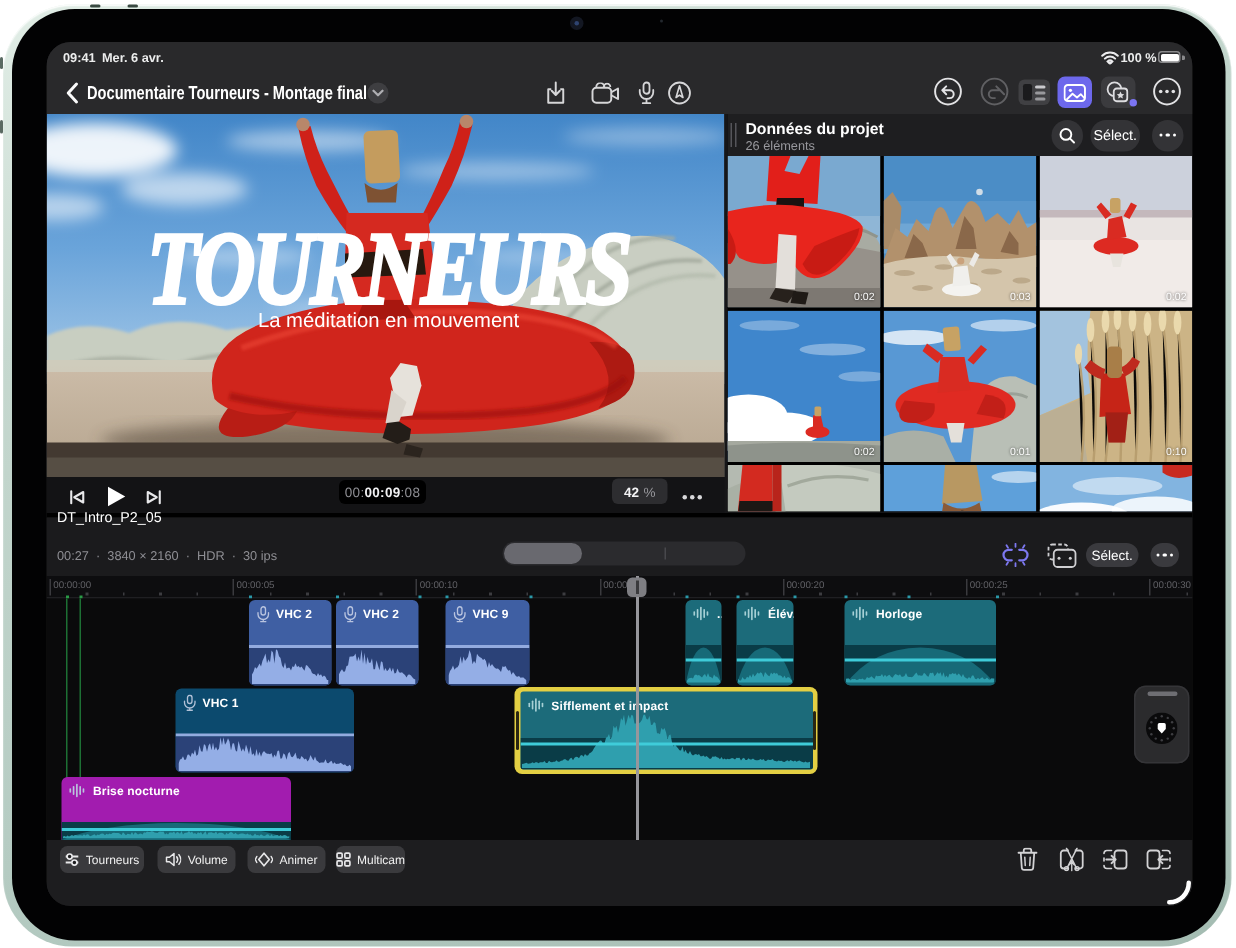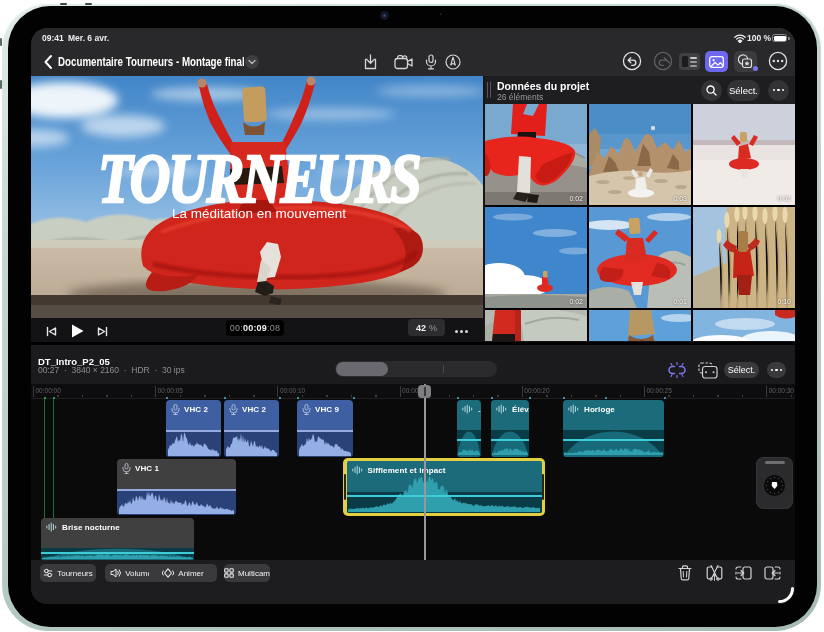--- a/index.html
+++ b/index.html
@@ -353,21 +353,21 @@
         <rect width="102" height="101" fill="#82b4e0"></rect>
 <g fill="#fff">
           <ellipse cx="28" cy="36" rx="34" ry="11" opacity="0.95"></ellipse>
           <ellipse cx="78" cy="30" rx="30" ry="9" opacity="0.85"></ellipse>
           <ellipse cx="52" cy="14" rx="30" ry="6" opacity="0.5"></ellipse>
         </g>
 <path d="M82 0 h20 v7 Q90 11 82 5 Z" fill="#c82a20"></path>
       </svg></div>
     <div class="abs" style="left:0;top:314px;width:764px;height:3px;background:#000"></div>
 <div class="abs" style="left:0;top:317px;width:764px;height:39px;background:#1b1b1d"></div>
-<div class="abs" style="left:7px;top:328px;font-size:9.5px;font-weight:700;color:#fff">DT_Intro_P2_05</div>
+<div class="abs" style="left:7px;top:312px;font-size:9.5px;font-weight:400;color:#fff">DT_Intro_P2_05</div>
 <div class="abs" style="left:7px;top:337px;font-size:8.5px;color:#8e8e93">00:27 &nbsp;·&nbsp; 3840 × 2160 &nbsp;·&nbsp; HDR &nbsp;·&nbsp; 30 ips</div>
 <div class="abs" style="left:304px;top:333px;width:162px;height:16px;border-radius:8px;background:#2b2b2e"></div>
 <div class="abs" style="left:305px;top:334px;width:52px;height:14px;border-radius:7px;background:#69696f"></div>
 <div class="abs" style="left:412px;top:337px;width:1px;height:8px;background:#48484c"></div>
 <svg class="abs" width="20" height="16" style="left:636px;top:334px" viewBox="0 0 20 16">
 <path d="M7.5 4.5 H5.5 a3.5 3.5 0 0 0 0 7 h2 M12.5 4.5 h2 a3.5 3.5 0 0 1 0 7 h-2" fill="none" stroke="#7d78f0" stroke-width="1.5" stroke-linecap="round"></path>
 <g stroke="#7d78f0" stroke-width="1.2" stroke-linecap="round">
 <path d="M10 0.5 v2 M10 13.5 v2 M4 1.5 l1 1.7 M16 1.5 l-1 1.7 M4 14.5 l1 -1.7 M16 14.5 l-1 -1.7"></path>
       </g>
 </svg>
@@ -553,21 +553,21 @@
   <div style="position:absolute;left:0;right:0;top:30px;bottom:0;background:#0a3c47">
     <svg width="101" height="27" style="position:absolute;left:0;top:0">
             <path d="M0 27 Q 18.18 2.16 50.5 1.6199999999999999 Q 82.82 2.16 101 27" fill="#176a78"></path>
           </svg>
     <svg width="99" height="10" style="position:absolute;left:1px;bottom:1px">
             <polygon points="0,9 0,6.5 1,6.4 2,6.4 3,7.7 4,6.7 5,6.9 6,6.6 7,7.3 8,7.1 9,6.5 10,6.9 11,6.3 12,7.2 13,7.0 14,5.3 15,6.0 16,5.6 17,4.9 18,5.8 19,6.6 20,4.4 21,4.9 22,4.6 23,4.6 24,3.4 25,5.3 26,3.9 27,5.1 28,4.3 29,3.9 30,5.1 31,5.8 32,4.4 33,3.4 34,3.8 35,4.3 36,3.5 37,5.2 38,5.2 39,4.6 40,2.6 41,5.0 42,5.3 43,5.3 44,5.5 45,4.6 46,3.3 47,2.3 48,4.3 49,4.1 50,4.5 51,4.4 52,2.5 53,3.4 54,4.6 55,5.2 56,2.5 57,2.8 58,2.4 59,4.8 60,3.6 61,2.1 62,3.4 63,2.1 64,5.2 65,2.1 66,5.7 67,4.4 68,5.9 69,3.1 70,3.6 71,2.6 72,3.3 73,2.9 74,4.4 75,3.0 76,3.9 77,5.3 78,3.4 79,5.4 80,6.0 81,6.5 82,5.4 83,6.3 84,4.3 85,4.3 86,6.5 87,6.8 88,5.8 89,6.8 90,6.0 91,5.5 92,6.9 93,6.6 94,5.7 95,6.8 96,7.1 97,6.1 98,6.4 99,6.3 99,9" fill="#2f9fae"></polygon>
           </svg>
     <div style="position:absolute;left:0;right:0;top:9px;height:1.5px;background:#3fccd9"></div>
   </div>
       </div>
-      <div class="clip" style="left:86px;top:60px;width:119px;height:56px;background:#404040">
+      <div class="clip" style="left:86px;top:60px;width:119px;height:56px;background:#0c4a6e">
   <div class="cliplabel">
           <span class="cico">
             <svg width="9" height="11" viewBox="0 0 9 11">
               <rect x="3" y="0.5" width="3" height="5.5" rx="1.5" fill="none" stroke="#cfd6ea" stroke-width="0.9"></rect>
               <path d="M1 4.5 v1 a3.5 3.5 0 0 0 7 0 v-1 M4.5 9 v1.5 M2.8 10.5 h3.4" fill="none" stroke="#cfd6ea" stroke-width="0.9" stroke-linecap="round"></path>
             </svg>
           </span>
           <span>VHC 1</span>
         </div>
   <div style="position:absolute;left:0;right:0;top:30px;height:1.5px;background:#93abdf"></div>
@@ -594,21 +594,21 @@
           </div>
   <div style="position:absolute;left:0;right:0;top:31px;bottom:0;background:#0a3c47"></div>
   <svg width="192" height="36" style="position:absolute;left:1px;bottom:1px">
             <polygon points="0,36 0,33.4 1,33.2 2,32.8 3,32.5 4,33.1 5,33.0 6,32.9 7,32.2 8,32.9 9,32.1 10,32.1 11,32.8 12,32.2 13,32.2 14,32.2 15,31.4 16,32.6 17,32.6 18,31.2 19,32.0 20,32.2 21,31.9 22,31.8 23,30.8 24,31.9 25,31.8 26,31.1 27,31.0 28,30.2 29,30.2 30,31.0 31,31.1 32,29.7 33,29.1 34,30.9 35,29.1 36,28.5 37,28.7 38,29.5 39,27.6 40,27.4 41,28.5 42,26.7 43,27.6 44,27.7 45,26.2 46,25.6 47,24.7 48,22.9 49,21.3 50,19.8 51,18.8 52,17.7 53,17.8 54,19.8 55,19.7 56,15.8 57,15.3 58,13.3 59,16.8 60,15.1 61,7.9 62,9.7 63,7.8 64,12.5 65,8.7 66,2.6 67,4.4 68,0.5 69,7.8 70,4.3 71,0.5 72,3.3 73,0.5 74,1.2 75,6.3 76,6.4 77,0.5 78,6.2 79,5.4 80,3.9 81,0.5 82,0.5 83,3.4 84,3.7 85,1.1 86,7.4 87,7.1 88,5.4 89,6.1 90,12.9 91,12.9 92,13.5 93,9.2 94,10.6 95,9.3 96,12.1 97,16.9 98,14.2 99,13.7 100,18.8 101,21.7 102,20.3 103,21.6 104,22.8 105,24.1 106,24.3 107,21.5 108,25.7 109,23.8 110,26.0 111,26.5 112,24.6 113,26.9 114,27.6 115,27.0 116,26.6 117,27.4 118,26.6 119,28.2 120,28.1 121,27.7 122,28.6 123,28.0 124,28.8 125,29.8 126,29.9 127,28.4 128,28.5 129,28.2 130,28.8 131,29.2 132,30.2 133,28.6 134,30.4 135,29.7 136,30.4 137,29.9 138,30.1 139,29.9 140,29.3 141,29.7 142,30.4 143,29.2 144,29.4 145,29.2 146,31.0 147,29.7 148,29.2 149,30.6 150,30.7 151,29.5 152,30.4 153,30.4 154,29.6 155,30.5 156,30.9 157,30.9 158,30.7 159,30.0 160,30.7 161,30.0 162,31.4 163,31.1 164,30.4 165,30.7 166,30.7 167,30.0 168,31.2 169,31.4 170,31.7 171,31.0 172,31.3 173,31.1 174,31.9 175,32.0 176,31.4 177,30.8 178,31.6 179,30.6 180,31.2 181,31.6 182,31.0 183,31.9 184,31.4 185,31.0 186,31.6 187,32.0 188,32.3 189,31.7 190,32.3 191,32.1 192,31.9 192,36" fill="#2f9fae"></polygon>
           </svg>
   <div style="position:absolute;left:0;right:0;top:34px;height:1.5px;background:#3fccd9"></div>
  </div>
  <div class="abs" style="left:1px;top:16px;width:2px;height:26px;border-radius:1px;background:#2a2612"></div>
  <div class="abs" style="right:1px;top:16px;width:2px;height:26px;border-radius:1px;background:#2a2612"></div>
 </div>
-      <div class="clip" style="left:10px;top:119px;width:153px;height:42px;background:#404040;border-radius:4px 4px 0 0;">
+      <div class="clip" style="left:10px;top:119px;width:153px;height:42px;background:#a21caf;border-radius:4px 4px 0 0;">
   <div class="cliplabel">
           <span class="cico">
             <svg width="12" height="10" viewBox="0 0 12 10">
               <rect x="0.3" y="3.5" width="1.1" height="3" rx="0.55" fill="#bfe2e6"></rect>
               <rect x="2.5" y="2.0" width="1.1" height="6" rx="0.55" fill="#bfe2e6"></rect>
               <rect x="4.7" y="0.5" width="1.1" height="9" rx="0.55" fill="#bfe2e6"></rect>
               <rect x="6.9" y="2.0" width="1.1" height="6" rx="0.55" fill="#bfe2e6"></rect>
               <rect x="9.100000000000001" y="3.5" width="1.1" height="3" rx="0.55" fill="#bfe2e6"></rect>
             </svg>
           </span>
@@ -658,21 +658,21 @@
       </svg>
       <span>Tourneurs</span>
     </div>
     <div class="tbtn" style="left:74px;top:536px;width:52px">
       <svg width="11" height="10" viewBox="0 0 11 10">
         <path d="M1 3.5 h2 L6 1 v8 L3 6.5 h-2 Z" fill="none" stroke="#e8e8ea" stroke-width="1" stroke-linejoin="round"></path>
 <path d="M7.8 3.2 a3 3 0 0 1 0 3.6 M9.3 1.8 a5 5 0 0 1 0 6.4" fill="none" stroke="#e8e8ea" stroke-width="1" stroke-linecap="round"></path>
       </svg>
       <span>Volume</span>
     </div>
-    <div class="tbtn" style="left:118px;top:536px;width:68px">
+    <div class="tbtn" style="left:134px;top:536px;width:52px">
       <svg width="12" height="10" viewBox="0 0 12 10">
         <path d="M6 0.8 L9.5 5 L6 9.2 L2.5 5 Z" fill="none" stroke="#e8e8ea" stroke-width="1.1" stroke-linejoin="round"></path>
 <path d="M1.2 3 L0.2 5 l1 2 M10.8 3 l1 2 -1 2" fill="none" stroke="#e8e8ea" stroke-width="1" stroke-linecap="round"></path>
       </svg>
       <span>Animer</span>
     </div>
     <div class="tbtn" style="left:193px;top:536px;width:46px">
       <svg width="10" height="10" viewBox="0 0 10 10">
         <g fill="none" stroke="#e8e8ea" stroke-width="1.1">
 <rect x="0.7" y="0.7" width="3.4" height="3.4" rx="0.8"></rect>

